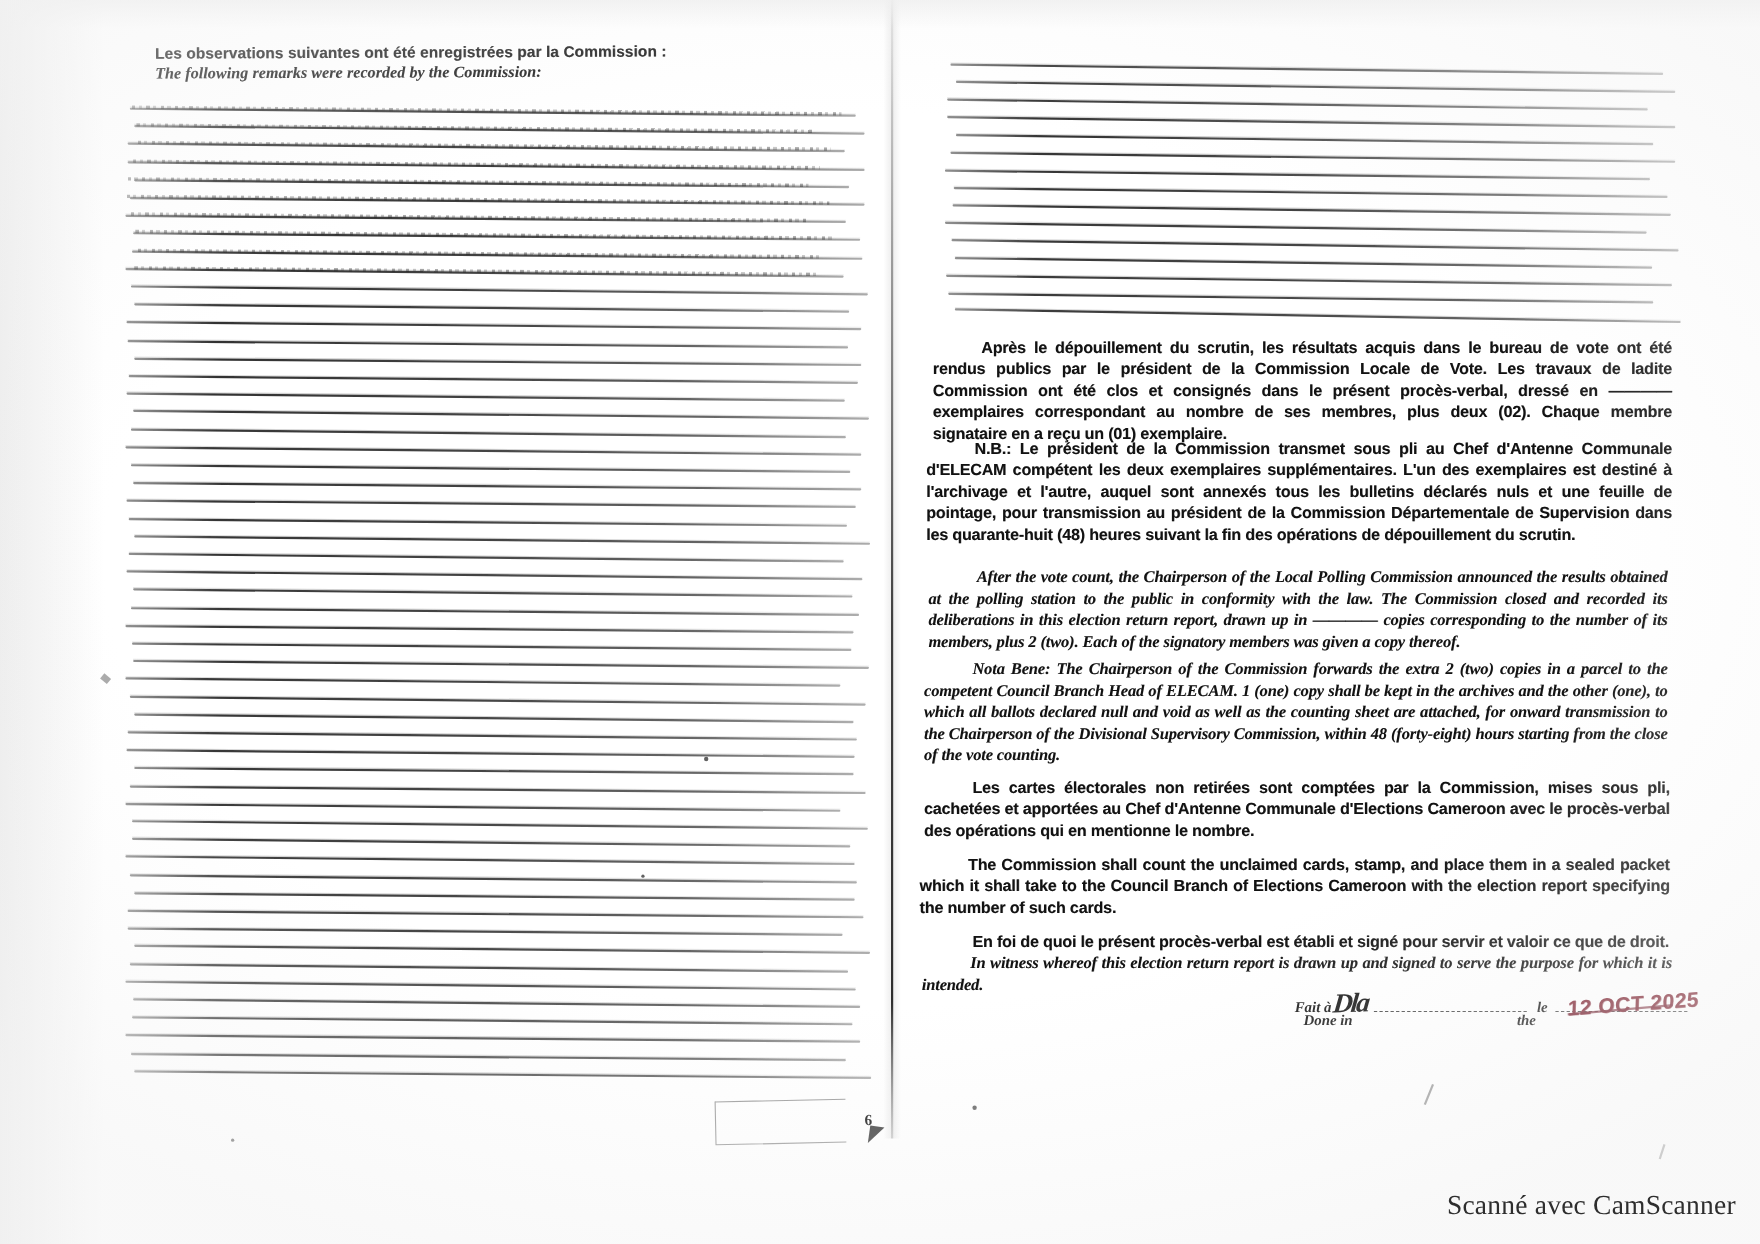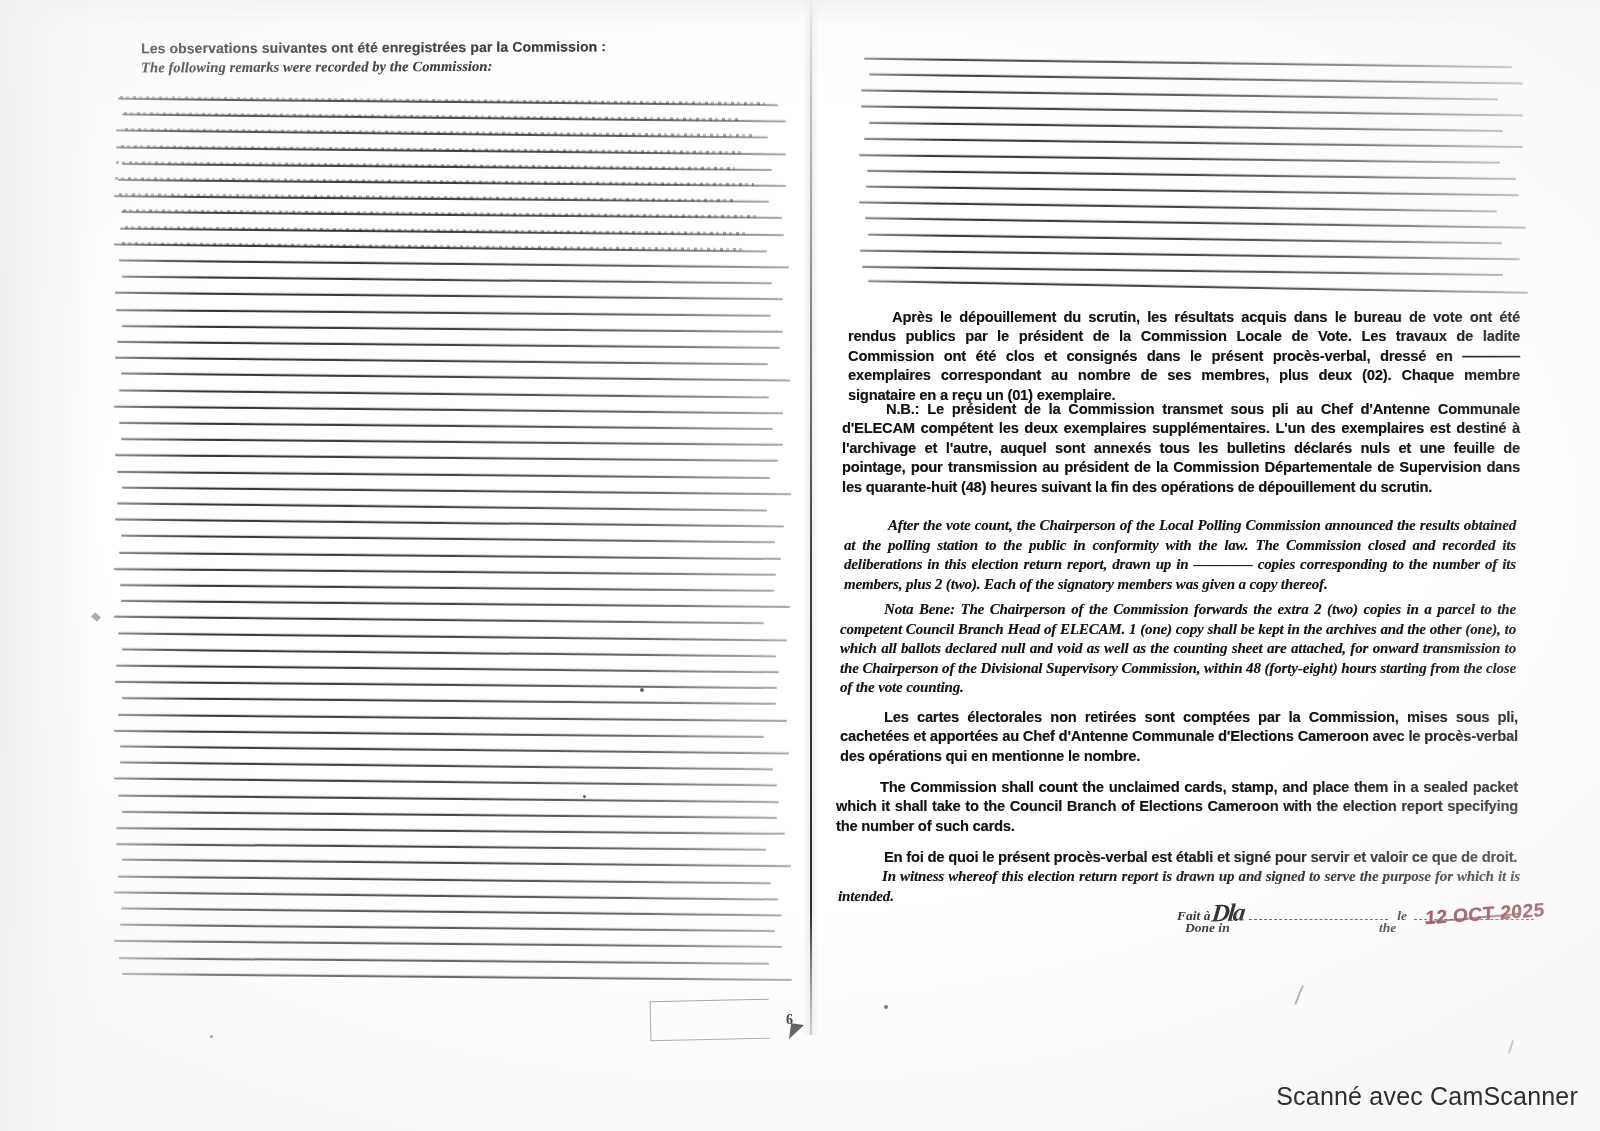--- a/index.html
+++ b/index.html
@@ -278,21 +278,21 @@
     position: absolute;
     background: rgba(30,30,30,0.7);
     pointer-events: none;
   }
 
   
   .watermark {
     position: absolute;
     right: 22px;
     bottom: 20px;
-    font-family: Liberation Sans, sans-serif;
+    font-family: Liberation Serif, serif;
     font-size: 25px;
     color: #2e2e2e;
     letter-spacing: 0.2px;
   }
 </style>
 </head>
 <body>
 
 <div id="scan">
 

